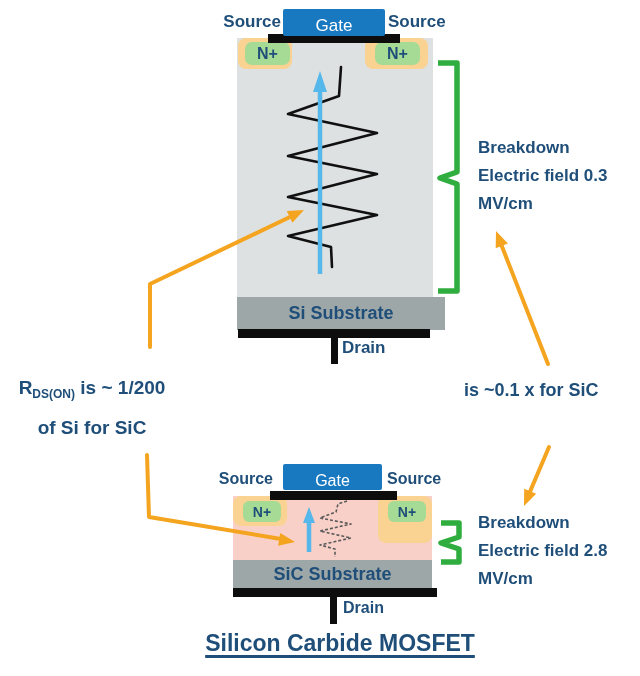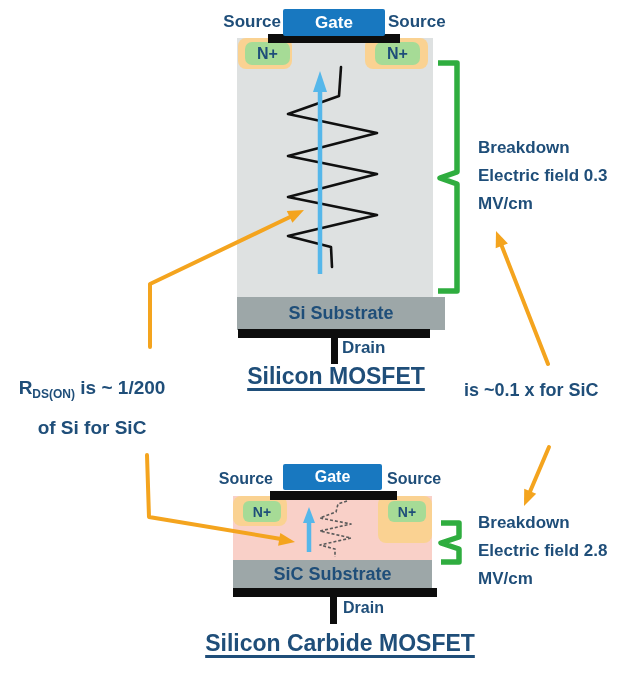--- a/index.html
+++ b/index.html
@@ -12,22 +12,22 @@
   body{background:#ffffff;font-family:"Liberation Sans",sans-serif;}
   .canvas{position:relative;width:640px;height:676px;background:#fff;overflow:hidden;}
   .abs{position:absolute;}
   .navy{color:var(--text-blue);font-weight:bold;}
   .rect{position:absolute;}
   .body-gray{background:var(--body-gray);}
   .body-pink{background:var(--drift-pink);}
   .well{background:var(--well-orange);border-radius:8px;}
   .nplus{background:var(--nplus-green);border-radius:7px;color:var(--text-blue);
          font-weight:bold;display:flex;align-items:center;justify-content:center;}
-  .gate{background:var(--gate-blue);color:#fff;font-weight:bold;
-        display:flex;align-items:center;justify-content:center;border-radius:2px;}
+  .gate{background:var(--gate-blue);color:#fff;font-weight:normal;
+        display:flex;align-items:flex-end;justify-content:center;border-radius:2px;}
   .bar{background:var(--contact-black);}
   .substrate{background:var(--substrate-gray);display:flex;align-items:center;justify-content:center;}
   .substrate span{color:var(--text-blue);font-weight:bold;font-size:18px;}
   .title{color:var(--text-blue);font-weight:bold;font-size:23px;text-align:center;
          text-decoration:underline;text-decoration-thickness:2.5px;text-underline-offset:4px;line-height:28px;}
   .note{color:var(--text-blue);font-weight:bold;}
   .overlay{position:absolute;left:0;top:0;width:640px;height:676px;pointer-events:none;}
   .stroke-orange{stroke:var(--arrow-orange);fill:none;stroke-width:4;stroke-linecap:round;stroke-linejoin:round;}
   .fill-orange{fill:var(--arrow-orange);stroke:none;}
   .stroke-blue{stroke:var(--field-arrow-blue);fill:none;stroke-width:4.5;stroke-linecap:butt;}
@@ -56,21 +56,20 @@
     <span>Gate</span>
   </div>
   <div class="abs navy" style="left:195px;top:12px;width:86px;text-align:right;font-size:17px;">Source</div>
   <div class="abs navy" style="left:388px;top:12px;font-size:17px;">Source</div>
   <div class="rect substrate" style="left:237px;top:297px;width:208px;height:33px;">
     <span>Si Substrate</span>
   </div>
   <div class="rect bar" style="left:238px;top:329px;width:192px;height:9px;"></div>
   <div class="rect bar" style="left:331px;top:338px;width:7px;height:26px;"></div>
   <div class="abs navy" style="left:342px;top:338px;font-size:17px;">Drain</div>
-  <div class="abs title" style="left:243px;top:362px;width:186px;">Silicon MOSFET</div>
 
   <div class="abs note" style="left:478px;top:134px;font-size:17px;line-height:28px;">
     <div>Breakdown</div>
     <div>Electric field 0.3</div>
     <div>MV/cm</div>
   </div>
 
   <div class="abs note" style="left:2px;top:371px;width:180px;text-align:center;font-size:19px;line-height:33px;">
     <div><span>R</span><sub class="ds">DS(ON)</sub><span> is ~ 1/200</span></div>
     <div>of Si for SiC</div>

